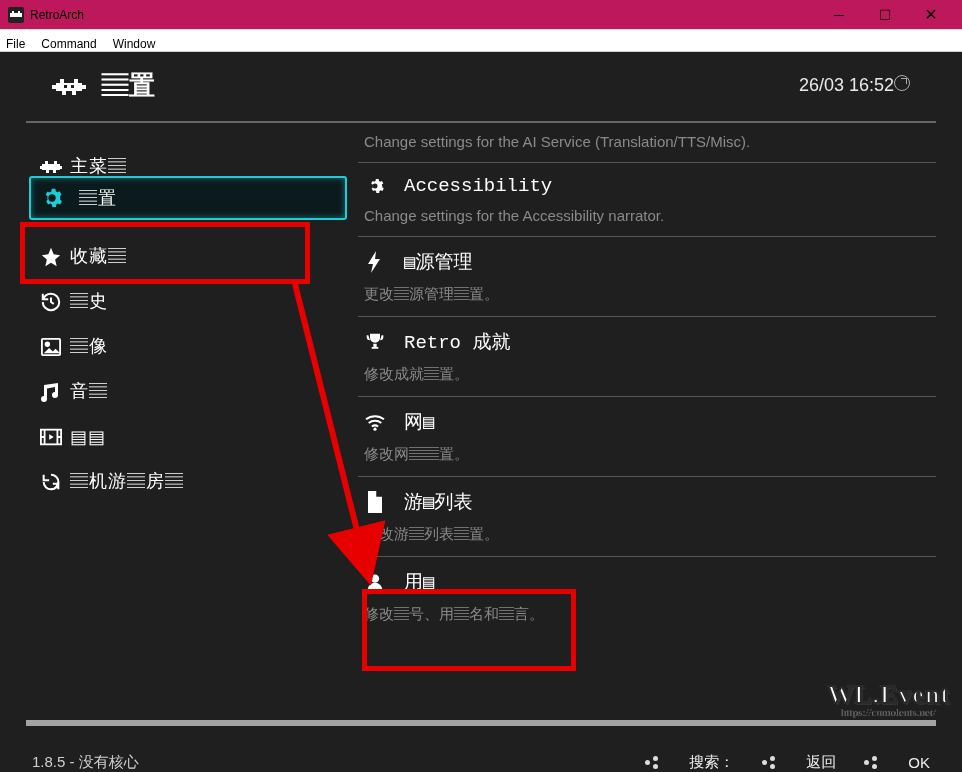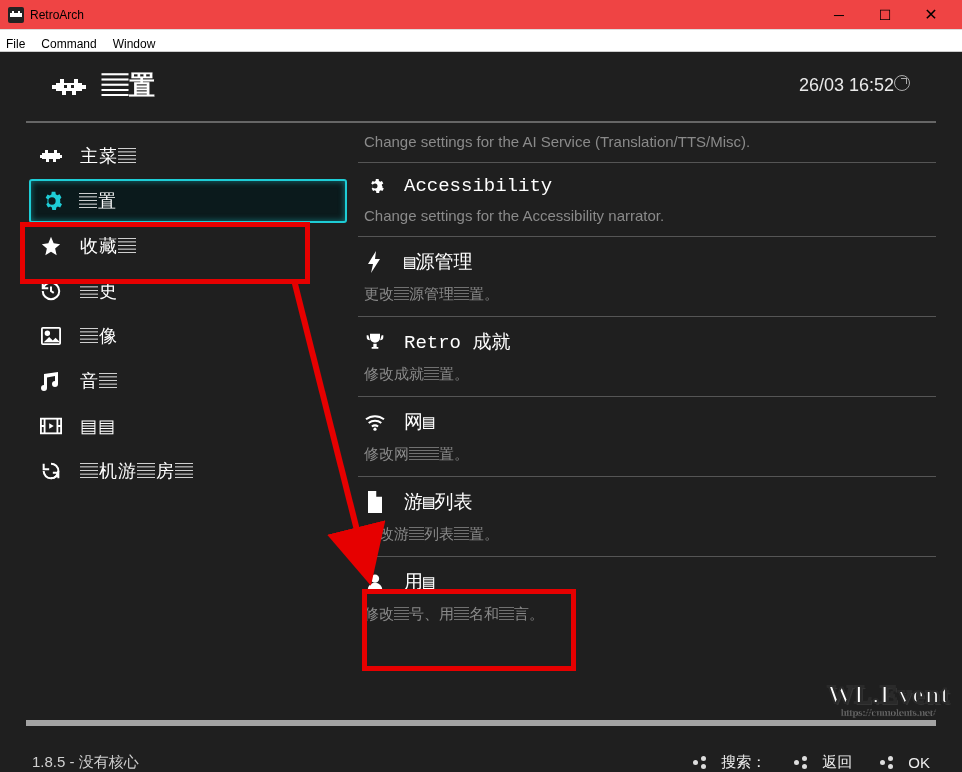--- a/index.html
+++ b/index.html
@@ -1,19 +1,19 @@
 <!DOCTYPE html>
 <html><head>
 <meta charset="utf-8">
 <style>
   * { box-sizing: border-box; margin: 0; padding: 0; }
   body { font-family: "Segoe UI", Arial, sans-serif; background: #000; width: 962px; height: 772px; overflow: hidden; position: relative; }
   
   
-  .titlebar { background: #ef4444; height: 30px; display: flex; align-items: center; padding: 0 8px; border-bottom: 1px solid #ddd; }
+  .titlebar { background: #be185d; height: 30px; display: flex; align-items: center; padding: 0 8px; border-bottom: 1px solid #ddd; }
   .titlebar-icon { width: 16px; height: 16px; background: #222; border-radius: 2px; margin-right: 6px; display:flex; align-items:center; justify-content:center; }
   .titlebar-title { font-size: 12px; color: #000; flex: 1; }
   .win-controls { display: flex; gap: 0; }
   .win-btn { width: 46px; height: 30px; display: flex; align-items: center; justify-content: center; font-size: 14px; color: #000; cursor: default; }
   .win-btn.close { font-size: 16px; }
   
   
   .menubar { background: #fff; height: 22px; display: flex; align-items: flex-end; padding: 0 6px; gap: 16px; border-bottom: 1px solid #ccc; }
   .menu-item { font-size: 12px; color: #000; }
   
@@ -26,41 +26,41 @@
   .header-title { font-size: 26px; font-weight: 600; color: #fff; flex: 1; letter-spacing: 1px; }
   .header-datetime { font-size: 18px; color: #eaeaea; display:flex; gap:0; }
   .clock-icon { width:16px; height:16px; border:1.5px solid #aaa; border-radius:50%; position:relative; }
   .clock-icon::after { content:""; position:absolute; width:5px; height:5px; border-top:1.5px solid #aaa; border-right:1.5px solid #aaa; left:6px; top:2px; }
   
   
   .body { display: flex; height: calc(100% - 74px - 52px); margin: 0 26px; }
   
   
   .sidebar { width: 324px; padding: 10px 0; }
-  .side-item { display: flex; align-items: center; height: 45px; padding: 0 14px; gap: 18px; }
+  .side-item { display: flex; align-items: flex-end; height: 45px; padding: 0 14px; gap: 8px; }
   .side-item .s-icon { width: 22px; height: 22px; display: flex; align-items: center; justify-content: center; color: #fff; }
   .side-item .s-label { font-size: 18px; color: #fff; letter-spacing: 1px; }
   .side-item.selected-wrap { padding: 3px; }
   .side-item.selected-inner { background: #0b1a1c; border: 2px solid #1ecdd6; border-radius: 3px; height: 44px; width: 100%; display:flex; align-items:center; padding:0 10px; gap:16px; box-shadow: 0 0 6px rgba(30,205,214,0.5) inset; }
   
   
   .content { flex: 1; padding: 6px 0 6px 8px; overflow: hidden; }
   .section { border-top: 1px solid #555; padding: 0; }
   .section:first-child { border-top: none; }
   .section-desc-only { padding: 10px 6px 12px 6px; }
   .section-head { display: flex; align-items: center; gap: 18px; padding: 12px 6px 6px 6px; }
   .section-icon { width: 22px; height: 22px; display: flex; align-items: center; justify-content: center; color: #fff; }
   .section-title { font-size: 19px; color: #fff; font-family: Liberation Mono, monospace; }
   .section-desc { font-size: 15px; color: #8a8a8a; padding: 4px 6px 12px 6px; }
   
   
   .footer { position: absolute; bottom: 0; left: 0; right: 0; height: 52px; border-top: 6px solid #a3a3a3; margin: 0 26px; display: flex; align-items: flex-end; padding: 0 6px; }
   .footer-left { font-size: 15px; color: #d0d0d0; flex: 1; }
   .footer-actions { display: flex; gap: 28px; }
-  .f-action { display: flex; align-items: center; gap: 8px; font-size: 15px; color: #eee; }
+  .f-action { display: flex; align-items: center; gap: 24px; font-size: 15px; color: #eee; }
   .dots-icon { width: 20px; height: 14px; position: relative; }
   .dots-icon span { position:absolute; width:5px; height:5px; background:#ddd; border-radius:50%; }
   .dots-icon .d1{ left:0; top:4px; } .dots-icon .d2{ left:8px; top:0; } .dots-icon .d3{ left:8px; top:8px; }
   
   
   .red-box { position: absolute; border: 5px solid #e60000; pointer-events: none; z-index: 50; }
   .red-box.b1 { left: 20px; top: 170px; width: 290px; height: 62px; }
   .red-box.b2 { left: 362px; top: 537px; width: 214px; height: 82px; }
   
   

